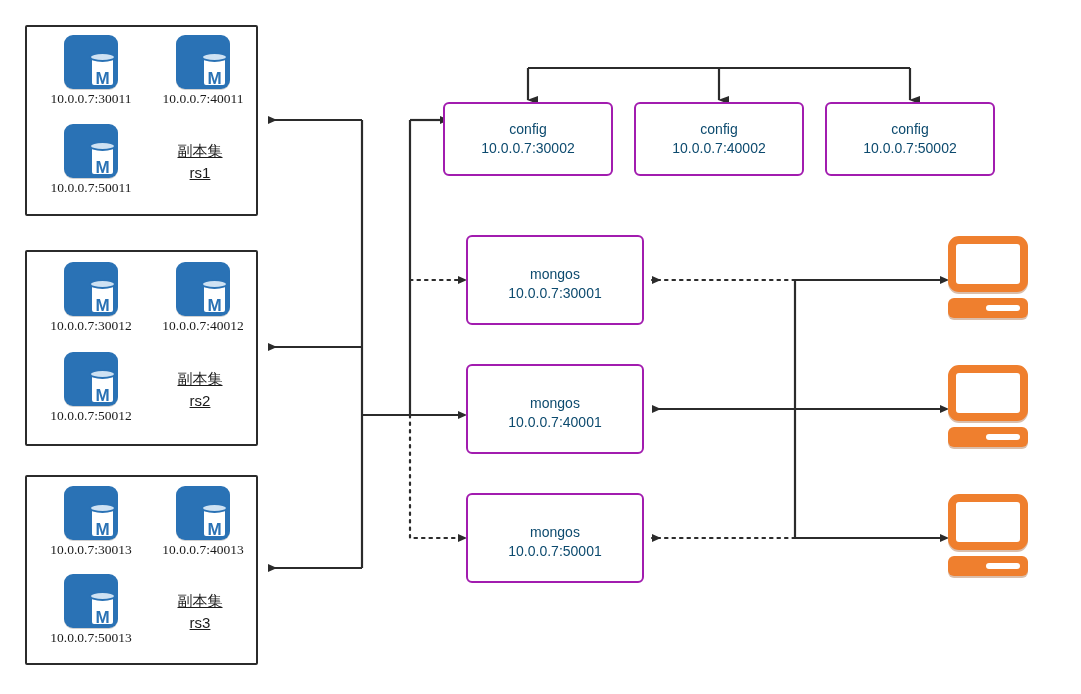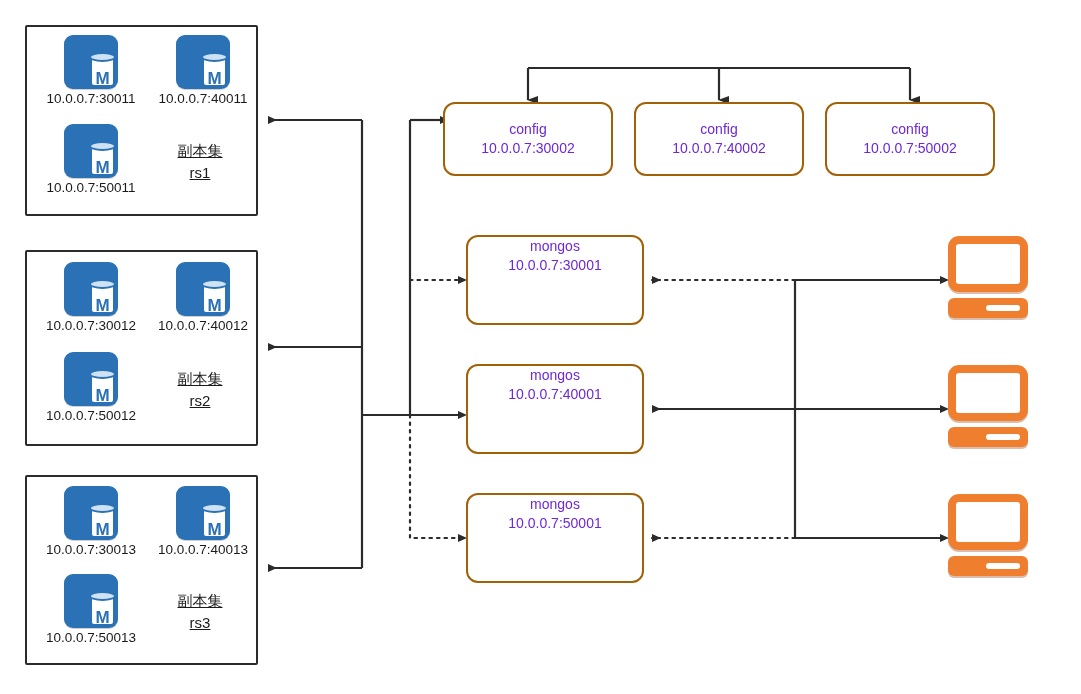--- a/index.html
+++ b/index.html
@@ -90,43 +90,45 @@
     line-height: 19px;
     font-family: "Liberation Sans", sans-serif;
   }
   .mongo-caption {
     margin-top: 2px;
     text-align: center;
     font-size: 13.5px;
     color: #1a1a1a;
     line-height: 1.25;
     word-break: break-all;
+    font-family: Liberation Serif, serif;
   }
   .mongo-caption.nowrap {
     word-break: normal;
     white-space: nowrap;
   }
   
   .proc-box {
     position: absolute;
-    border: 2px solid #a16207;
-    border-radius: 12px;
+    border: 2px solid #a21caf;
+    border-radius: 6px;
     background: #ffffff;
     box-sizing: border-box;
     display: flex;
     align-items: center;
     justify-content: center;
     text-align: center;
     font-size: 14px;
-    color: #6d28d9;
+    color: #0c4a6e;
     line-height: 1.35;
     white-space: pre-line;
   }
   .proc-box.mongos-box {
     align-items: flex-start;
+    padding-top: 28px;
   }
   
   .computer {
     position: absolute;
     width: 86px;
     height: 82px;
   }
   .computer .screen {
     position: absolute;
     left: 2px;

